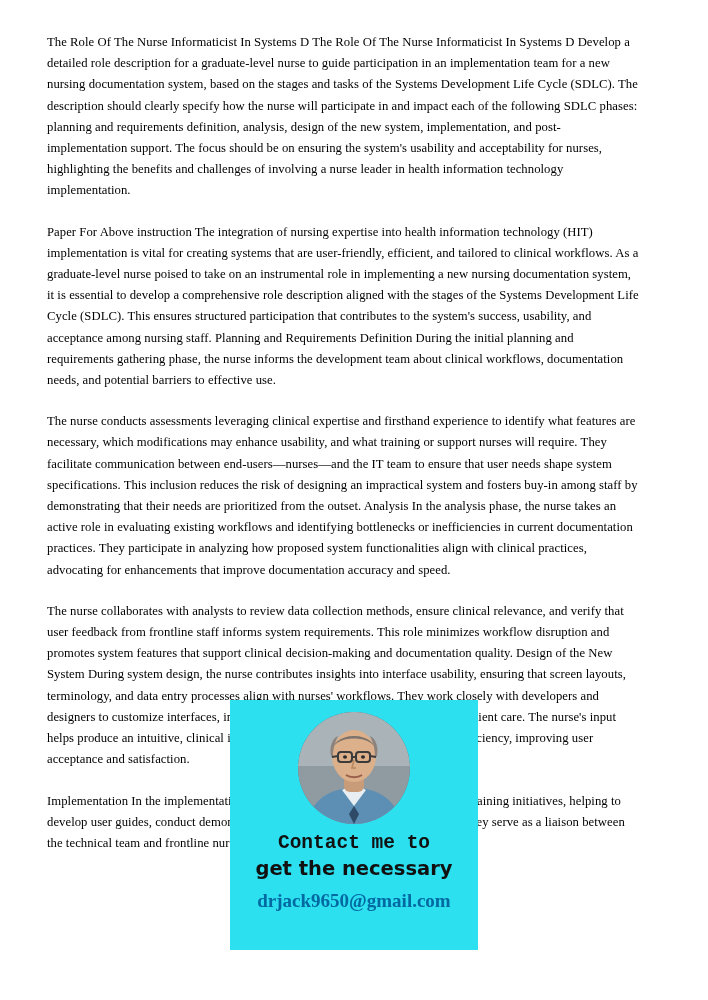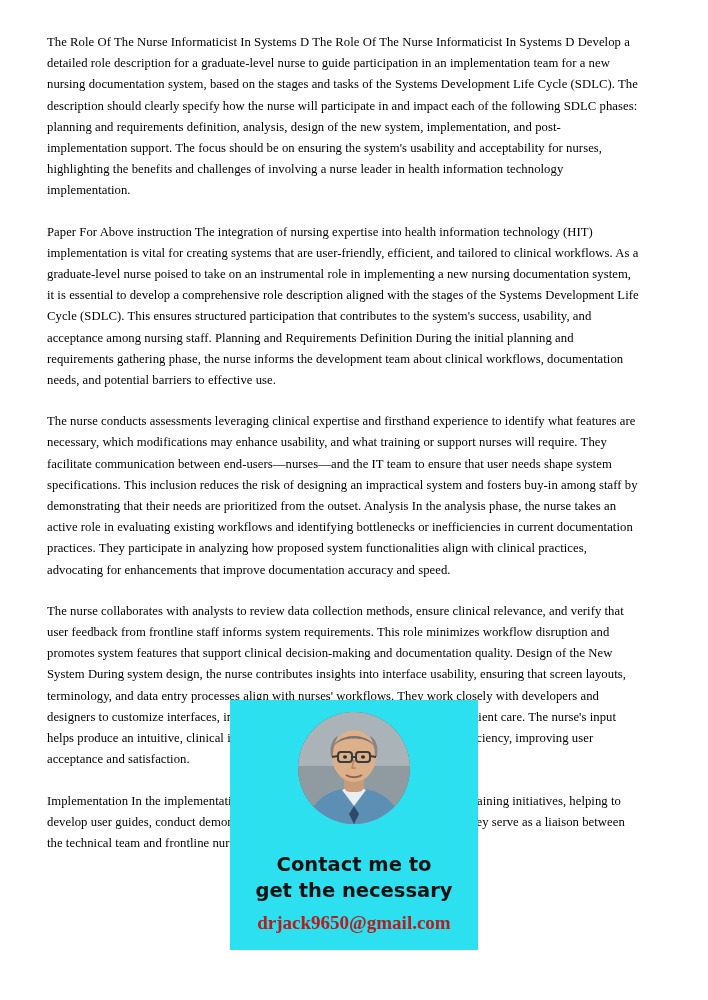--- a/index.html
+++ b/index.html
@@ -65,27 +65,27 @@
   .avatar svg { display: block; }
   .overlay-line1, .overlay-line2 {
     font-family: "DejaVu Sans", sans-serif;
     font-weight: bold;
     font-size: 19.5px;
     line-height: 26px;
     color: #111111;
     text-align: center;
     width: 100%;
   }
-  .overlay-line1 { margin-top: 28px; }
+  .overlay-line1 { margin-top: 6px; font-family: Liberation Mono, monospace; }
   .overlay-email {
     font-family: "Liberation Serif", serif;
     font-weight: bold;
     font-size: 19px;
     line-height: 26px;
-    color: #b91c1c;
+    color: #0369a1;
     text-align: center;
     width: 100%;
     margin-top: 6px;
   }
 </style>
 </head>
 <body>
 
 <div class="page">
 

